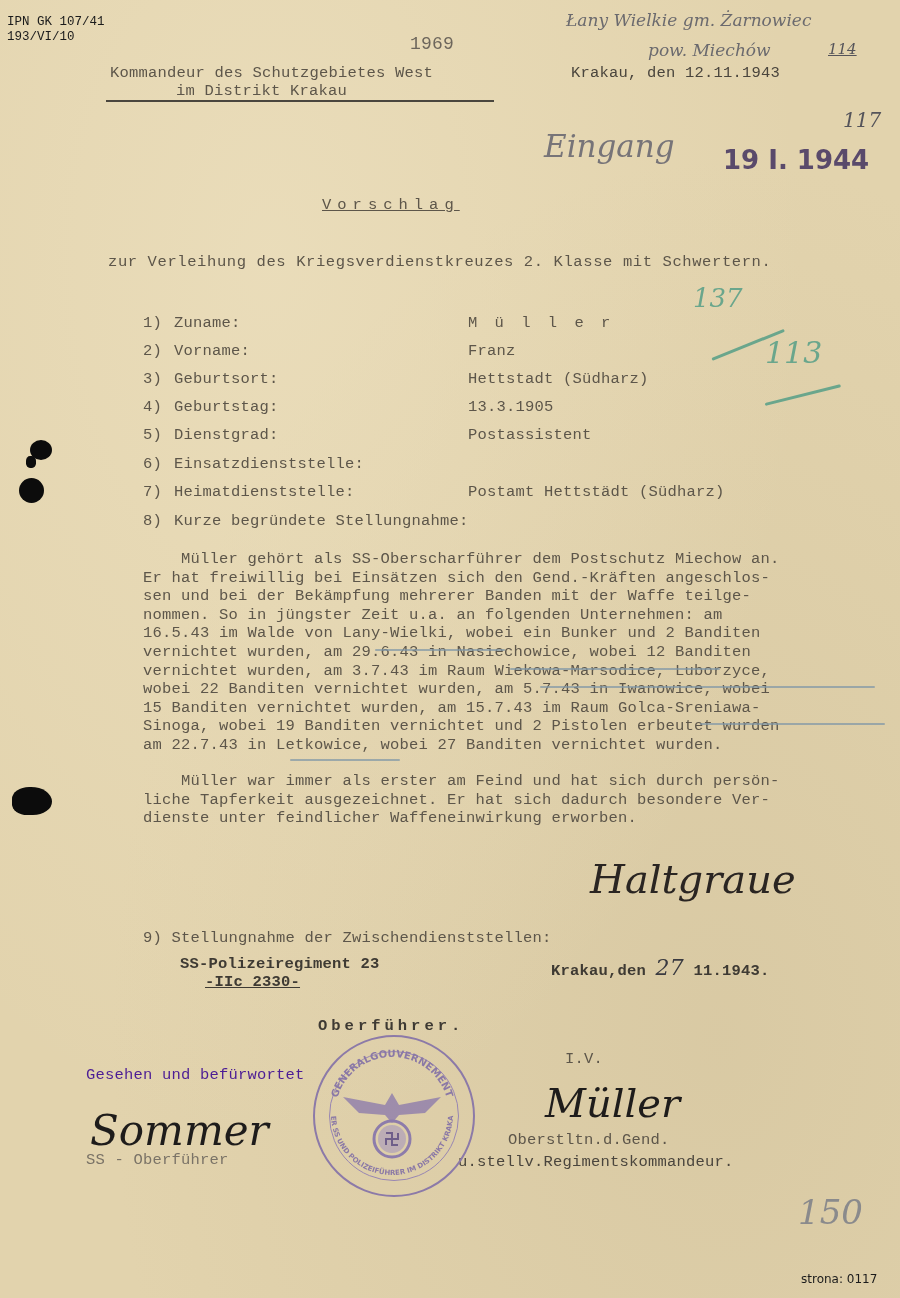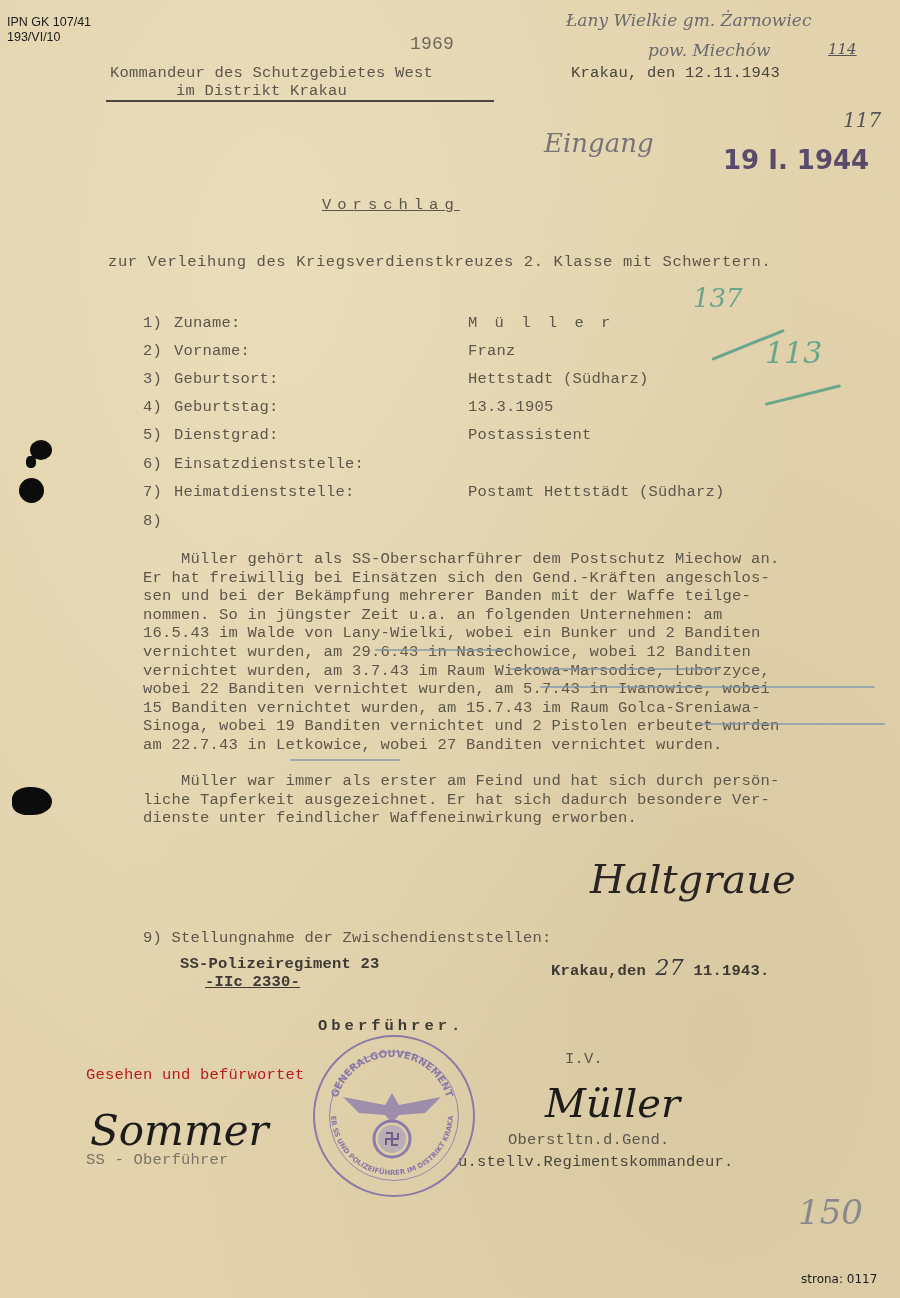--- a/index.html
+++ b/index.html
@@ -14,21 +14,21 @@
       position: absolute; inset: 0;
       background:
         radial-gradient(ellipse at 30% 20%, rgba(240,228,196,0.55), rgba(0,0,0,0) 60%),
         radial-gradient(ellipse at 80% 80%, rgba(200,184,146,0.35), rgba(0,0,0,0) 60%),
         #e2d3ad;
     }
     .abs { position: absolute; white-space: nowrap; }
     .type { font-family: "Liberation Mono", "DejaVu Sans Mono", monospace; font-size: 15.5px; color: #5d564a; letter-spacing: 0.2px; }
     .type.dark { color: #3e3a33; font-weight: bold; }
     .hand { font-family: "DejaVu Serif", serif; font-style: italic; color: #6b6a6e; }
-    .archive-label { font-family: Liberation Sans, sans-serif; font-size: 12.5px; color: #1b1b1b; line-height: 15px; }
+    .archive-label { font-family: Liberation Mono, monospace; font-size: 12.5px; color: #1b1b1b; line-height: 15px; }
     .page-label { font-family: "DejaVu Sans", sans-serif; font-size: 12px; color: #1b1b1b; }
     .rule { position: absolute; height: 2px; background: #4a463e; }
     .spaced { letter-spacing: 6px; }
     .field-row { position: absolute; left: 143px; width: 730px; height: 22px; }
     .field-row .num { position: absolute; left: 0; }
     .field-row .lbl { position: absolute; left: 31px; }
     .field-row .val { position: absolute; left: 325px; }
     .para { position: absolute; left: 143px; width: 730px; font-size: 15.5px; line-height: 18.6px; white-space: pre; }
     .stamp-date { font-family: "DejaVu Sans", sans-serif; font-weight: bold; color: #5a4a6b; font-size: 26px; }
     .ink-blot { position: absolute; background: #0c0c0c; border-radius: 50%; }
@@ -55,21 +55,21 @@
 <div class="abs type" style="left:176px; top:82px;">im Distrikt Krakau</div>
 <div class="rule" style="left:106px; top:100px; width:388px;"></div>
 
 <div class="abs type dark" style="left:571px; top:64px; font-weight:normal; color:#4a453d;">Krakau, den 12.11.1943</div>
 
 <div class="abs hand" style="left:566px; top:10px; font-size:17px;">Łany Wielkie gm. Żarnowiec</div>
 <div class="abs hand" style="left:648px; top:40px; font-size:17px;">pow. Miechów</div>
 <div class="abs hand" style="left:828px; top:40px; font-size:15px; color:#55545a; text-decoration:underline;">114</div>
 <div class="abs hand" style="left:843px; top:108px; font-size:20px; color:#55545a;">117</div>
 
-<div class="abs hand" style="left:544px; top:128px; font-size:26px; color:#777478;">Eingang</div>
+<div class="abs hand" style="left:544px; top:128px; font-size:31px; color:#777478;">Eingang</div>
 <div class="abs stamp-date" style="left:723px; top:145px;">19 I. 1944</div>
 
 <div class="abs type spaced" style="left:322px; top:196px; text-decoration:underline;">Vorschlag</div>
 <div class="abs type" style="left:108px; top:253px; letter-spacing:0.6px;">zur Verleihung des Kriegsverdienstkreuzes 2. Klasse mit Schwertern.</div>
 
 <div class="abs hand" style="left:693px; top:283px; font-size:26px; color:#6aa68c;">137</div>
 <div class="green-mark" style="left:712px; top:358px; width:78px; transform:rotate(-22deg);"></div>
 <div class="abs hand" style="left:765px; top:335px; font-size:30px; color:#6aa68c;">113</div>
 <div class="green-mark" style="left:765px; top:403px; width:78px; transform:rotate(-14deg);"></div>
 
@@ -102,20 +102,21 @@
   <span class="num">6)</span>
   <span class="lbl">Einsatzdienststelle:</span>
 </div>
 <div class="field-row type" style="top:483px;">
   <span class="num">7)</span>
   <span class="lbl">Heimatdienststelle:</span>
   <span class="val">Postamt Hettstädt (Südharz)</span>
 </div>
 <div class="field-row type" style="top:512px;">
   <span class="num">8)</span>
+  <span class="lbl">Kurze begründete Stellungnahme:</span>
 </div>
 
 <div class="para type" style="top:550px;">    Müller gehört als SS-Oberscharführer dem Postschutz Miechow an.
 Er hat freiwillig bei Einsätzen sich den Gend.-Kräften angeschlos-
 sen und bei der Bekämpfung mehrerer Banden mit der Waffe teilge-
 nommen. So in jüngster Zeit u.a. an folgenden Unternehmen: am
 16.5.43 im Walde von Lany-Wielki, wobei ein Bunker und 2 Banditen
 vernichtet wurden, am 29.6.43 in Nasiechowice, wobei 12 Banditen
 vernichtet wurden, am 3.7.43 im Raum Wiekowa-Marsodice, Luborzyce,
 wobei 22 Banditen vernichtet wurden, am 5.7.43 in Iwanowice, wobei
@@ -141,21 +142,21 @@
   <span>Krakau,den</span>
   <span class="hand" style="font-size:22px; font-weight:normal; color:#3a3a40;">27</span>
   <span>11.1943.</span>
 </div>
 <div class="abs type dark spaced" style="left:318px; top:1017px; letter-spacing:4px;">Oberführer.</div>
 <div class="abs type" style="left:565px; top:1050px;">I.V.</div>
 <div class="abs hand" style="left:545px; top:1080px; font-size:40px; color:#1e1c1b;">Müller</div>
 <div class="abs type" style="left:508px; top:1131px;">Oberstltn.d.Gend.</div>
 <div class="abs type dark" style="left:418px; top:1153px; font-weight:normal; color:#4a453d;margin-left:40px;">u.stellv.Regimentskommandeur.</div>
 
-<div class="abs type" style="left:86px; top:1066px; color:#b91c1c;">Gesehen und befürwortet</div>
+<div class="abs type" style="left:86px; top:1066px; color:#4c1d95;">Gesehen und befürwortet</div>
 <div class="abs hand" style="left:90px; top:1106px; font-size:42px; color:#1e1c1b;">Sommer</div>
 <div class="abs type" style="left:86px; top:1151px; color:#7a7367;">SS - Oberführer</div>
 
 <div class="seal">
   <div class="seal-inner"></div>
   <svg width="158" height="158" viewBox="0 0 158 158" style="position:absolute; left:-2px; top:-2px;">
     <defs>
       <path id="topArc" d="M 22 79 A 57 57 0 0 1 136 79"></path>
       <path id="botArc" d="M 18 79 A 61 61 0 0 0 140 79"></path>
     </defs>

